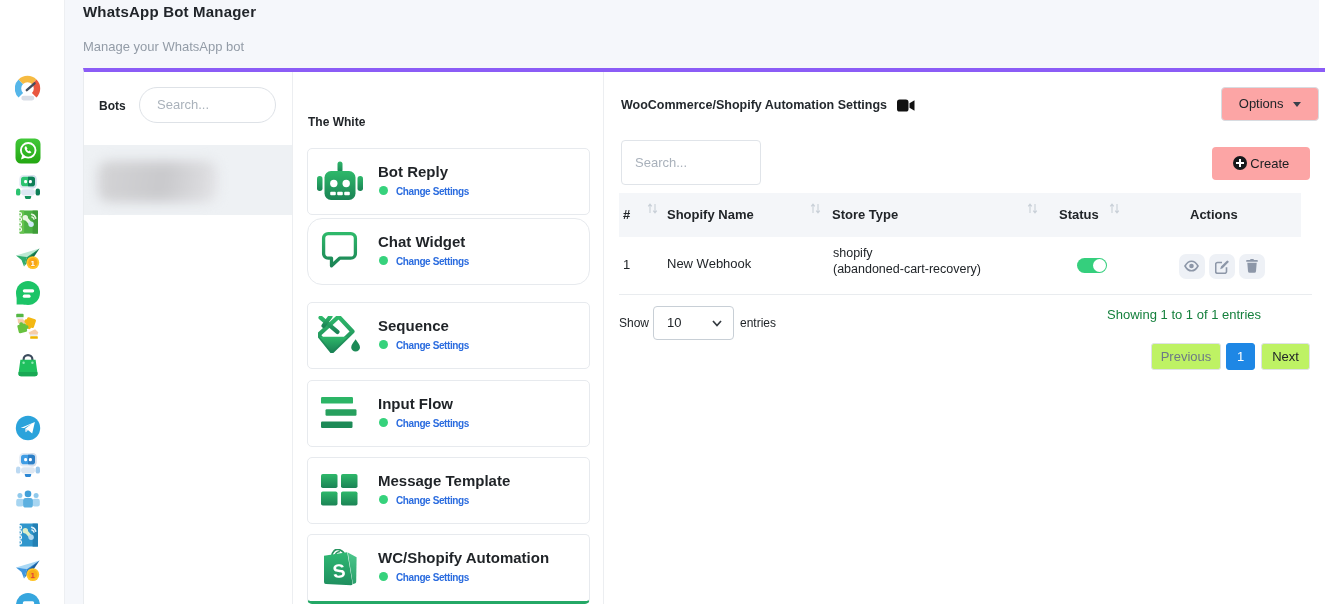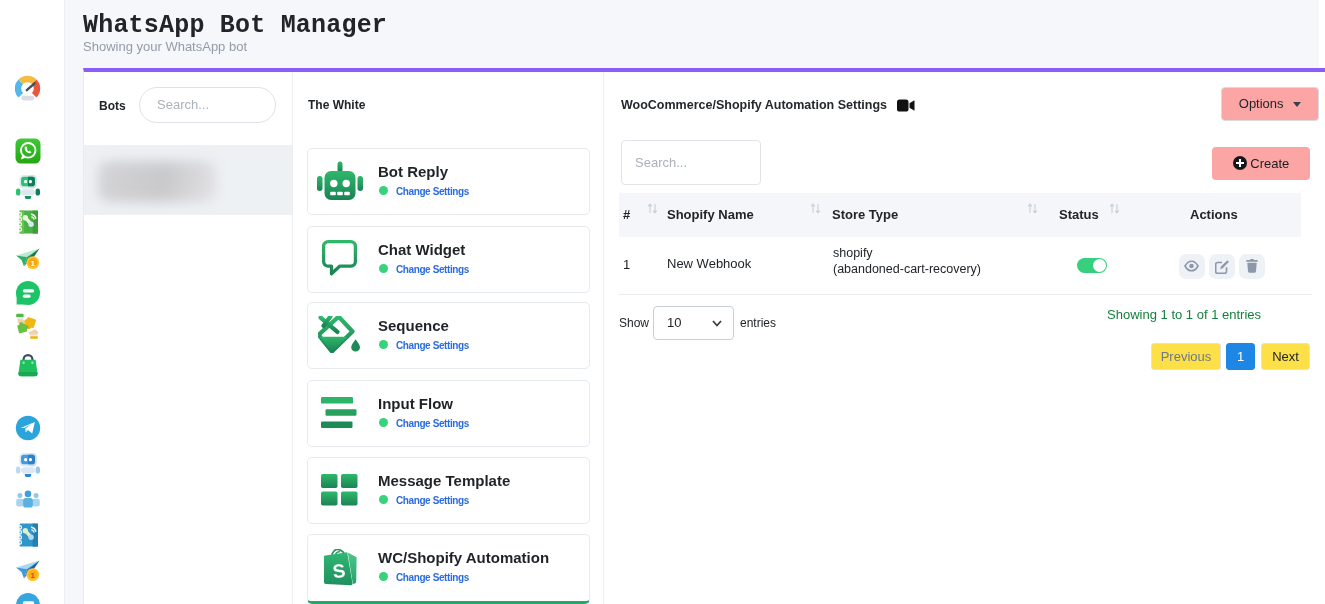--- a/index.html
+++ b/index.html
@@ -4,35 +4,35 @@
 <style>
   * { margin:0; padding:0; box-sizing:border-box; }
   html,body { width:1325px; height:604px; overflow:hidden; }
   body { background:#f5f7fb; font-family:"Liberation Sans", sans-serif; color:#212529; position:relative; }
 
   
   #sidebar { position:absolute; left:0; top:0; width:65px; height:604px; background:#fff; border-right:1px solid #edeff2; }
   #sidebar svg { position:absolute; left:15px; }
 
   
-  #pgtitle { position:absolute; left:83px; top:11px; font-size:25px; font-weight:bold; color:#21252a; letter-spacing:0.2px;font-family:Liberation Mono, monospace; }
+  #pgtitle { position:absolute; left:83px; top:3px; font-size:15px; font-weight:bold; color:#21252a; letter-spacing:0.2px; }
   #pgsub { position:absolute; left:83px; top:39px; font-size:13px; color:#939ca7; }
 
   
   #card { position:absolute; left:83px; top:68px; width:1242px; height:536px; background:#fff; border-top:4px solid #8b5cf6; border-left:1px solid #e9ecef; }
   .vdiv { position:absolute; top:0; width:1px; height:536px; background:#eceef1; }
 
   
   #botslbl { position:absolute; left:15px; top:27px; font-size:12px; font-weight:bold; }
   #botsearch { position:absolute; left:55px; top:15px; width:137px; height:36px; border:1px solid #dee2e7; border-radius:18px; font-size:13px; color:#aab2bb; line-height:34px; padding-left:17px; background:#fff; }
   #botsel { position:absolute; left:0px; top:73px; width:208px; height:70px; background:#eef1f4; }
   #botblur { position:absolute; left:14px; top:16px; width:119px; height:41px; border-radius:10px; background:linear-gradient(100deg,#d4d4d6 0%,#c9c9cc 55%,#dadadd 85%,#e4e4e7 100%); filter:blur(6px); }
 
   
-  #midlbl { position:absolute; left:16px; top:26px; font-size:12px; font-weight:bold;text-align:right; }
+  #midlbl { position:absolute; left:16px; top:43px; font-size:12px; font-weight:bold;text-align:right; }
   .mcard { position:absolute; left:15px; width:283px; height:67px; background:#fff; border:1px solid #e7eaee; border-radius:5px; }
   .mcard .ttl { position:absolute; left:70px; top:14px; font-size:15px; font-weight:bold; color:#1f2327; }
   .mcard .dot { position:absolute; left:71px; top:37px; width:9px; height:9px; border-radius:50%; background:#36d27c; }
   .mcard .cs { position:absolute; left:88px; top:37px; font-size:10px; letter-spacing:-0.4px; font-weight:bold; color:#2b6cdf; }
   .mcard svg { position:absolute; }
   .mcard.active { border-bottom:3px solid #24a866; height:70px; }
 
   
   #rtitle { position:absolute; left:18px; top:25.5px; font-size:12.5px; font-weight:bold; color:#24292e; }
   #vicam { position:absolute; left:294px; top:26px; }
@@ -53,21 +53,21 @@
   #toggle .knob { position:absolute; right:1px; top:1px; width:13px; height:13px; border-radius:50%; background:#fff; }
 
   .actbtn { position:absolute; top:182px; width:26px; height:25px; background:#eef1f6; border-radius:7px; }
   .actbtn svg { position:absolute; left:6px; top:6px; }
 
   
   #showlbl { position:absolute; left:16px; top:244px; font-size:12px; }
   #lensel { position:absolute; left:50px; top:234px; width:81px; height:34px; border:1px solid #c8cfd6; border-radius:4px; background:#fff; font-size:13px; line-height:32px; padding-left:13px; }
   #entlbl { position:absolute; left:137px; top:244px; font-size:12px; }
   #showing { position:absolute; right:15px; top:235px; font-size:13px; color:#15803d; }
-  .pg { position:absolute; top:271px; height:27px; border:1px solid #dee2e6; background:#fde047; border-radius:3px; font-size:13px; text-align:center; line-height:25px; }
+  .pg { position:absolute; top:271px; height:27px; border:1px solid #dee2e6; background:#bef264; border-radius:3px; font-size:13px; text-align:center; line-height:25px; }
 </style>
 </head>
 <body>
 <div id="sidebar">
     <svg style="top:75px;" width="26" height="26" viewBox="0 0 26 26">
       <path d="M5.78 20.22 A9.5 9.5 0 0 1 5.78 6.78" stroke="#55b6e9" stroke-width="6.4" fill="none"></path>
 <path d="M5.78 6.78 A9.5 9.5 0 0 1 19.22 6.78" stroke="#f6bb42" stroke-width="6.4" fill="none"></path>
 <path d="M19.22 6.78 A9.5 9.5 0 0 1 19.22 20.22" stroke="#e9573f" stroke-width="6.4" fill="none"></path>
 <path d="M11.8 15.2 L19.6 8.3" stroke="#434f5e" stroke-width="2.4" stroke-linecap="round"></path>
 <rect x="6.3" y="20.8" width="13" height="4.6" rx="2.3" fill="#d9dee6"></rect>
@@ -197,21 +197,21 @@
 <circle cx="17.8" cy="17.6" r="4.6" fill="#f8b019"></circle>
 <text x="17.8" y="20.6" font-size="8" font-weight="bold" fill="#e23d3d" text-anchor="middle" font-family="Liberation Sans, sans-serif">1</text>
     </svg>
 <svg style="top:592px;" width="26" height="26" viewBox="0 0 26 26">
       <circle cx="13" cy="13" r="12" fill="#36a6de"></circle>
 <rect x="7.8" y="9.3" width="11.4" height="3.5" rx="1.7" fill="#fff"></rect>
     </svg>
   </div>
 
 <div id="pgtitle">WhatsApp Bot Manager</div>
-<div id="pgsub">Showing your WhatsApp bot</div>
+<div id="pgsub">Manage your WhatsApp bot</div>
 
 <div id="card">
   <div class="vdiv" style="left:208px;"></div>
   <div class="vdiv" style="left:519px;"></div>
 
   <div id="botslbl">Bots</div>
   <div id="botsearch">Search...</div>
   <div id="botsel">
       <div id="botblur"></div>
     </div>
@@ -233,21 +233,21 @@
 <circle cx="16.8" cy="22.5" r="3.7" fill="#fff"></circle>
 <circle cx="29.2" cy="22.5" r="3.7" fill="#fff"></circle>
 <rect x="13.2" y="30.8" width="5.6" height="3.4" rx="1" fill="#fff"></rect>
 <rect x="20.2" y="30.8" width="5.6" height="3.4" rx="1" fill="#fff"></rect>
 <rect x="27.2" y="30.8" width="5.6" height="3.4" rx="1" fill="#fff"></rect>
         </svg>
       <div class="ttl">Bot Reply</div>
         <div class="dot"></div>
         <div class="cs">Change Settings</div>
     </div>
-    <div class="mcard" style="top:154px;" id="mc2">
+    <div class="mcard" style="top:146px;border-radius:15px;" id="mc2">
         <svg style="left:13px;top:11.5px;" width="37" height="37" viewBox="0 0 37 37">
           <defs>
             <linearGradient id="GG2" x1="0" y1="0" x2="0" y2="1">
               <stop offset="0" stop-color="#2eb86a"></stop>
               <stop offset="1" stop-color="#1b8355"></stop>
             </linearGradient>
           </defs>
 <path d="M7.2 2.6 h22.6 a4.6 4.6 0 0 1 4.6 4.6 v15.4 a4.6 4.6 0 0 1 -4.6 4.6 H18.6 l-8.1 7.6 v-7.6 h-3.3 a4.6 4.6 0 0 1 -4.6 -4.6 V7.2 a4.6 4.6 0 0 1 4.6 -4.6 Z" stroke="url(#GG2)" stroke-width="3.3" fill="none" stroke-linejoin="round"></path>
         </svg>
       <div class="ttl">Chat Widget</div>

